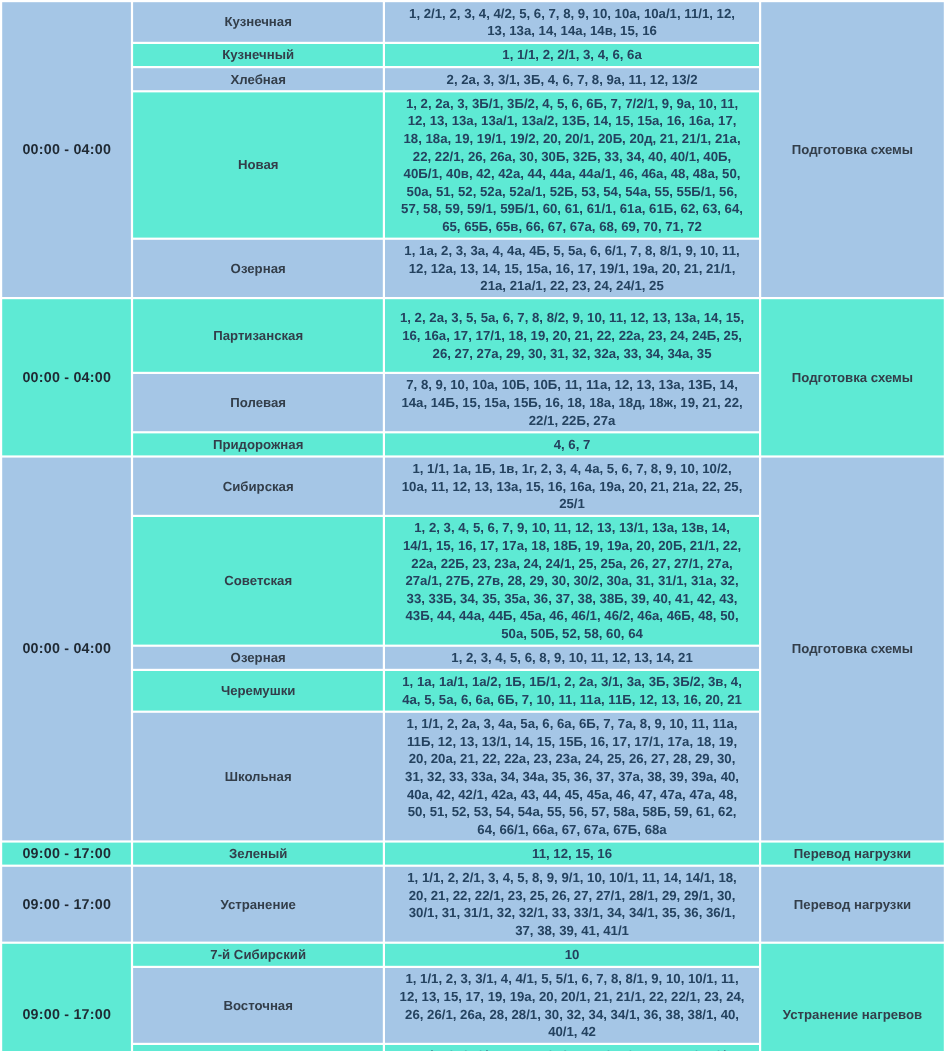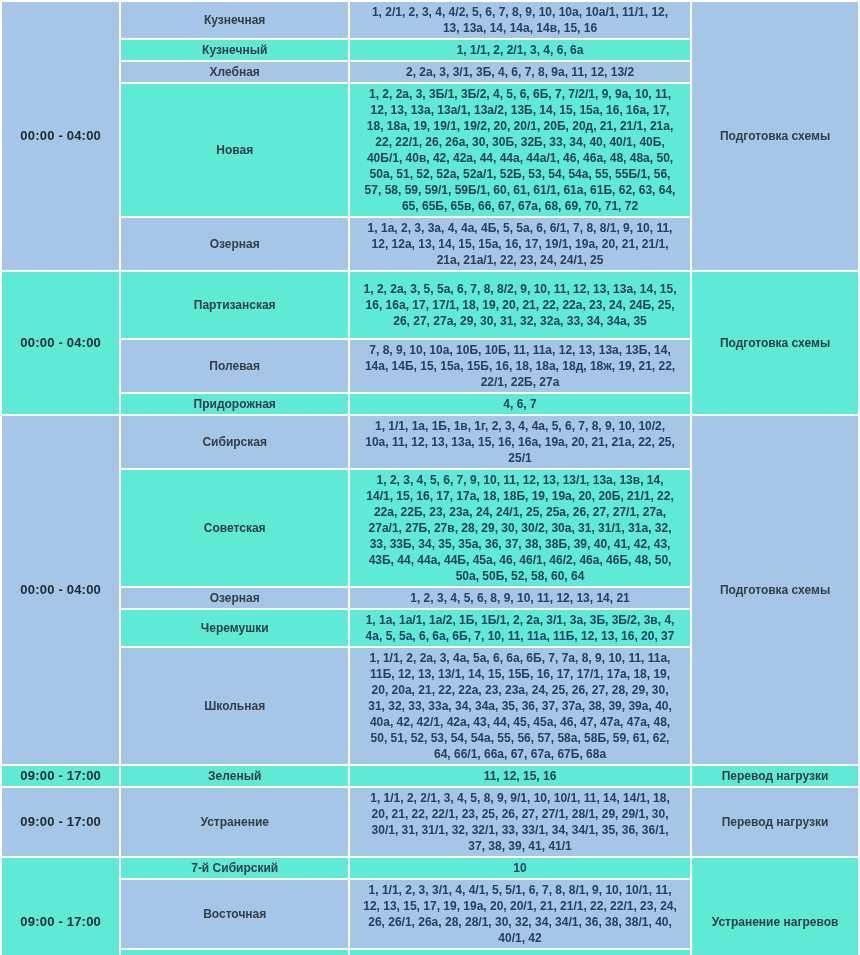--- a/index.html
+++ b/index.html
@@ -97,21 +97,21 @@
     <tr>
       <td class="street-cell white">Советская</td>
       <td class="houses-cell white">1, 2, 3, 4, 5, 6, 7, 9, 10, 11, 12, 13, 13/1, 13а, 13в, 14, 14/1, 15, 16, 17, 17а, 18, 18Б, 19, 19а, 20, 20Б, 21/1, 22, 22а, 22Б, 23, 23а, 24, 24/1, 25, 25а, 26, 27, 27/1, 27а, 27а/1, 27Б, 27в, 28, 29, 30, 30/2, 30а, 31, 31/1, 31а, 32, 33, 33Б, 34, 35, 35а, 36, 37, 38, 38Б, 39, 40, 41, 42, 43, 43Б, 44, 44а, 44Б, 45а, 46, 46/1, 46/2, 46а, 46Б, 48, 50, 50а, 50Б, 52, 58, 60, 64</td>
     </tr>
     <tr>
       <td class="street-cell blue">Озерная</td>
       <td class="houses-cell blue">1, 2, 3, 4, 5, 6, 8, 9, 10, 11, 12, 13, 14, 21</td>
     </tr>
     <tr>
       <td class="street-cell white">Черемушки</td>
-      <td class="houses-cell white">1, 1а, 1а/1, 1а/2, 1Б, 1Б/1, 2, 2а, 3/1, 3а, 3Б, 3Б/2, 3в, 4, 4а, 5, 5а, 6, 6а, 6Б, 7, 10, 11, 11а, 11Б, 12, 13, 16, 20, 37</td>
+      <td class="houses-cell white">1, 1а, 1а/1, 1а/2, 1Б, 1Б/1, 2, 2а, 3/1, 3а, 3Б, 3Б/2, 3в, 4, 4а, 5, 5а, 6, 6а, 6Б, 7, 10, 11, 11а, 11Б, 12, 13, 16, 20, 21</td>
     </tr>
     <tr>
       <td class="street-cell blue">Школьная</td>
       <td class="houses-cell blue">1, 1/1, 2, 2а, 3, 4а, 5а, 6, 6а, 6Б, 7, 7а, 8, 9, 10, 11, 11а, 11Б, 12, 13, 13/1, 14, 15, 15Б, 16, 17, 17/1, 17а, 18, 19, 20, 20а, 21, 22, 22а, 23, 23а, 24, 25, 26, 27, 28, 29, 30, 31, 32, 33, 33а, 34, 34а, 35, 36, 37, 37а, 38, 39, 39а, 40, 40а, 42, 42/1, 42а, 43, 44, 45, 45а, 46, 47, 47а, 47а, 48, 50, 51, 52, 53, 54, 54а, 55, 56, 57, 58а, 58Б, 59, 61, 62, 64, 66/1, 66а, 67, 67а, 67Б, 68а</td>
     </tr>
 
     <tr>
       <td class="time-cell white">09:00 - 17:00</td>
       <td class="street-cell white">Зеленый</td>
       <td class="houses-cell white">11, 12, 15, 16</td>

